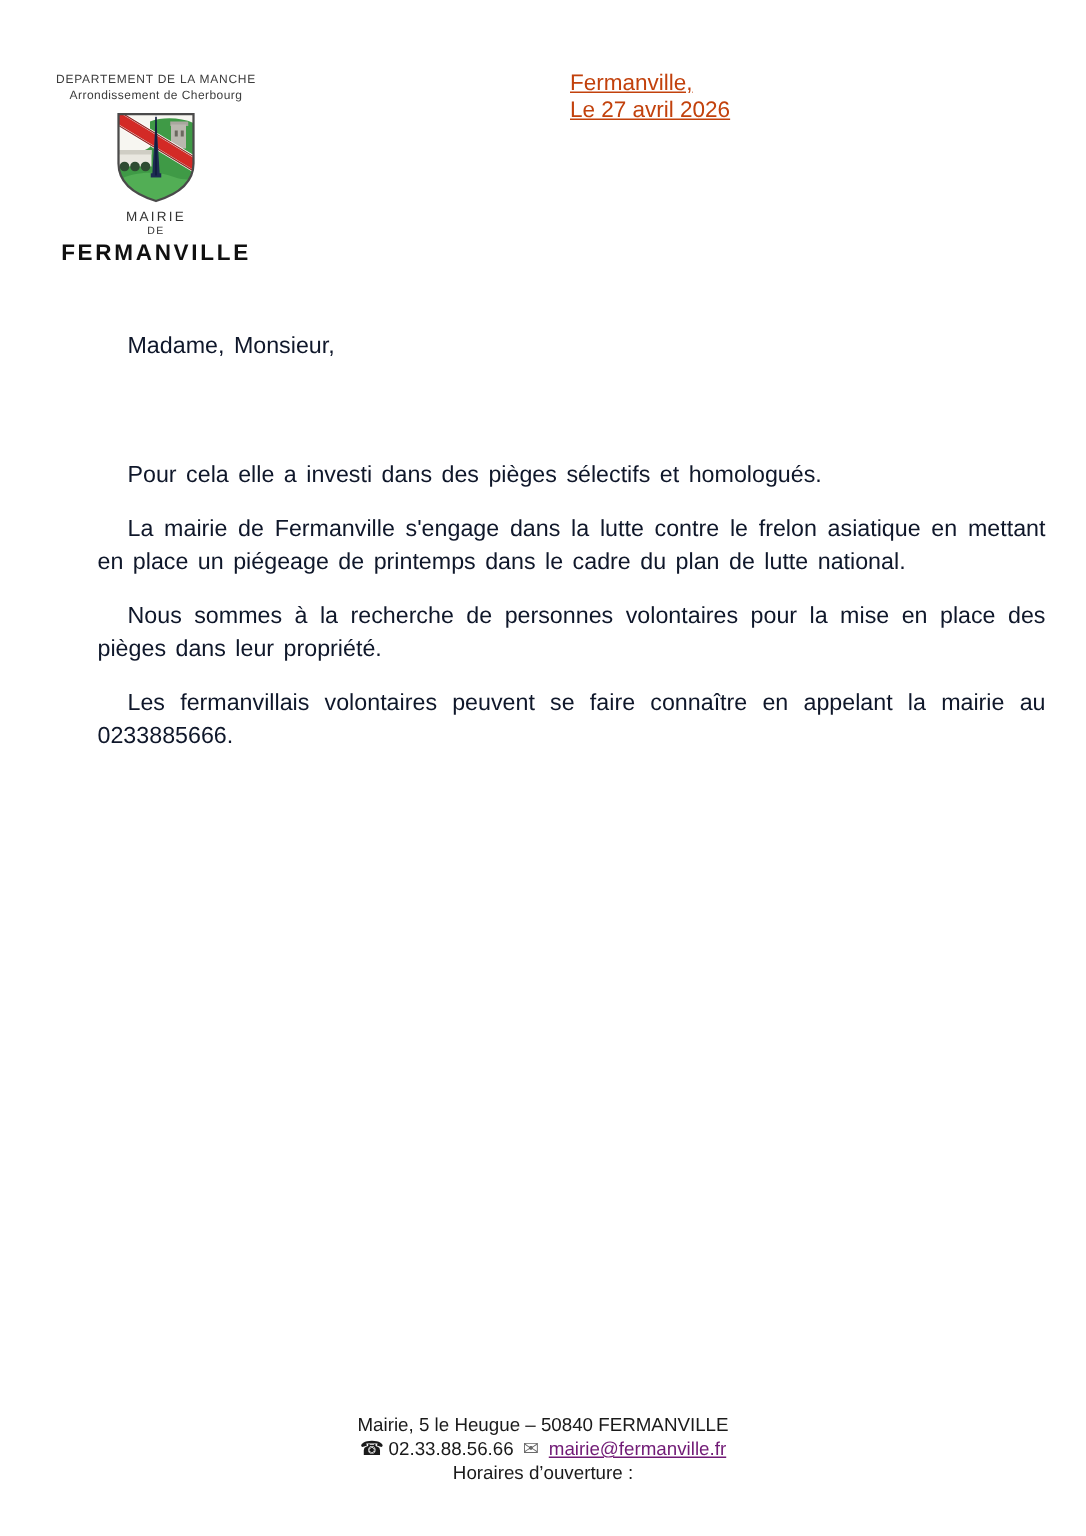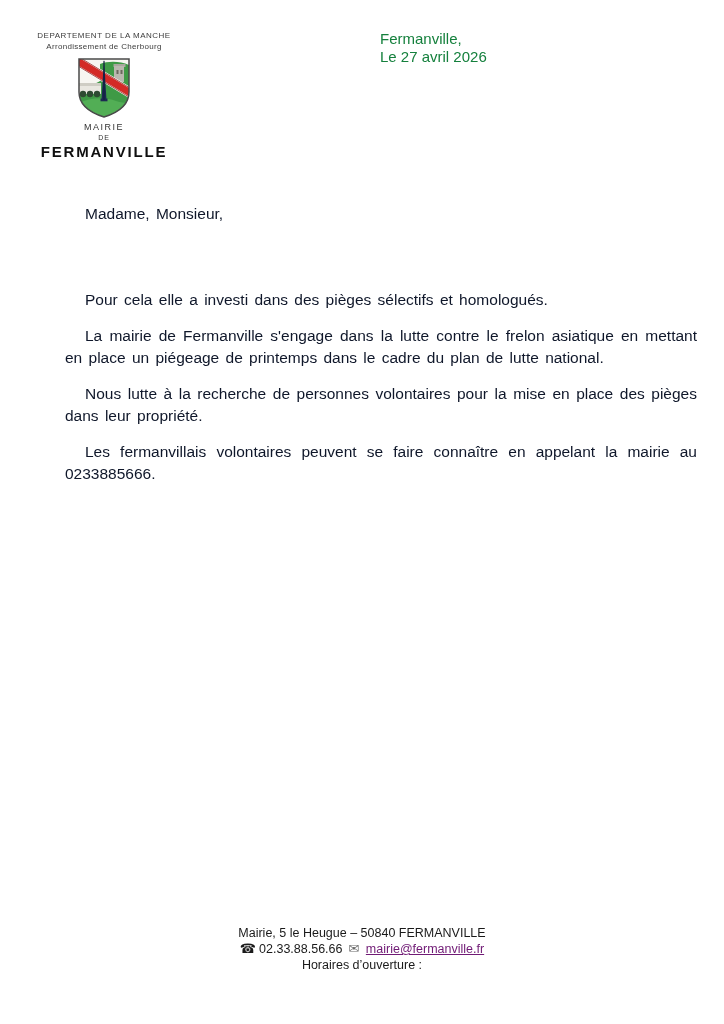--- a/index.html
+++ b/index.html
@@ -1,21 +1,21 @@
 <!DOCTYPE html>
 <html lang="fr"><head>
 <meta charset="utf-8">
 <style>
   * { margin: 0; padding: 0; box-sizing: border-box; }
   html, body { background: #ffffff; }
   .page {
     position: relative;
     width: 724px;
     height: 972px;
-    margin: 0 auto;
+    margin: 17px auto;
     background: #ffffff;
     font-family: "Liberation Sans", sans-serif;
     color: #1e1e1e;
     overflow: hidden;
   }
 
   
   .letterhead {
     position: absolute;
     top: 30px;
@@ -59,21 +59,22 @@
     white-space: nowrap;
   }
 
   
   .dateline {
     position: absolute;
     left: 380px;
     top: 30px;
     font-size: 15px;
     line-height: 18px;
-    color: #15803d;
+    color: #c2410c;
+    text-decoration: underline;
   }
 
   
   .letter-body {
     position: absolute;
     left: 65px;
     top: 203px;
     width: 632px;
     font-size: 15.5px;
     line-height: 22px;
@@ -167,21 +168,21 @@
 
   <div class="dateline">
     <div>Fermanville,</div>
     <div>Le 27 avril 2026</div>
   </div>
 
   <div class="letter-body">
     <div class="salutation">Madame, Monsieur,</div>
     <p class="para">Pour cela elle a investi dans des pièges sélectifs et homologués.</p>
     <p class="para">La mairie de Fermanville s'engage dans la lutte contre le frelon asiatique en mettant en place un piégeage de printemps dans le cadre du plan de lutte national.</p>
-    <p class="para">Nous lutte à la recherche de personnes volontaires pour la mise en place des pièges dans leur propriété.</p>
+    <p class="para">Nous sommes à la recherche de personnes volontaires pour la mise en place des pièges dans leur propriété.</p>
     <p class="para">Les fermanvillais volontaires peuvent se faire connaître en appelant la mairie au 0233885666.</p>
   </div>
 
   <div class="footer">
     <div class="f-line">Mairie, 5 le Heugue – 50840 FERMANVILLE</div>
     <div class="f-line">
       <span class="icon">☎</span><span>02.33.88.56.66</span><span class="icon env">✉</span>
       <a class="email" style="color: #701a75;">mairie@fermanville.fr</a>
     </div>
     <div class="f-line">Horaires d’ouverture :</div>

